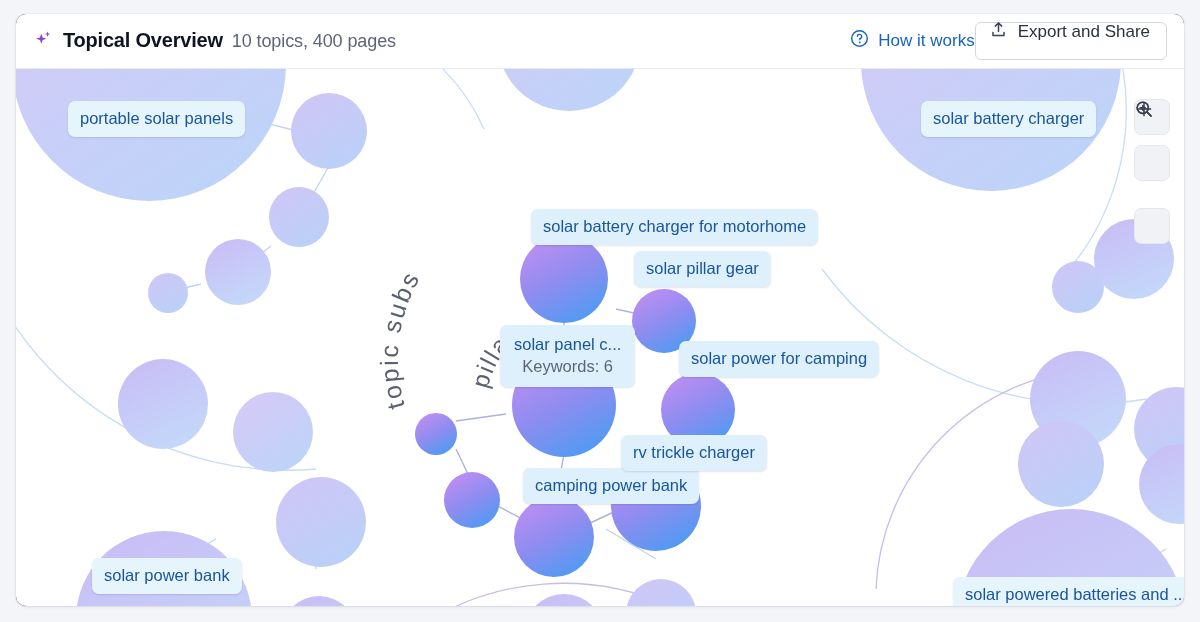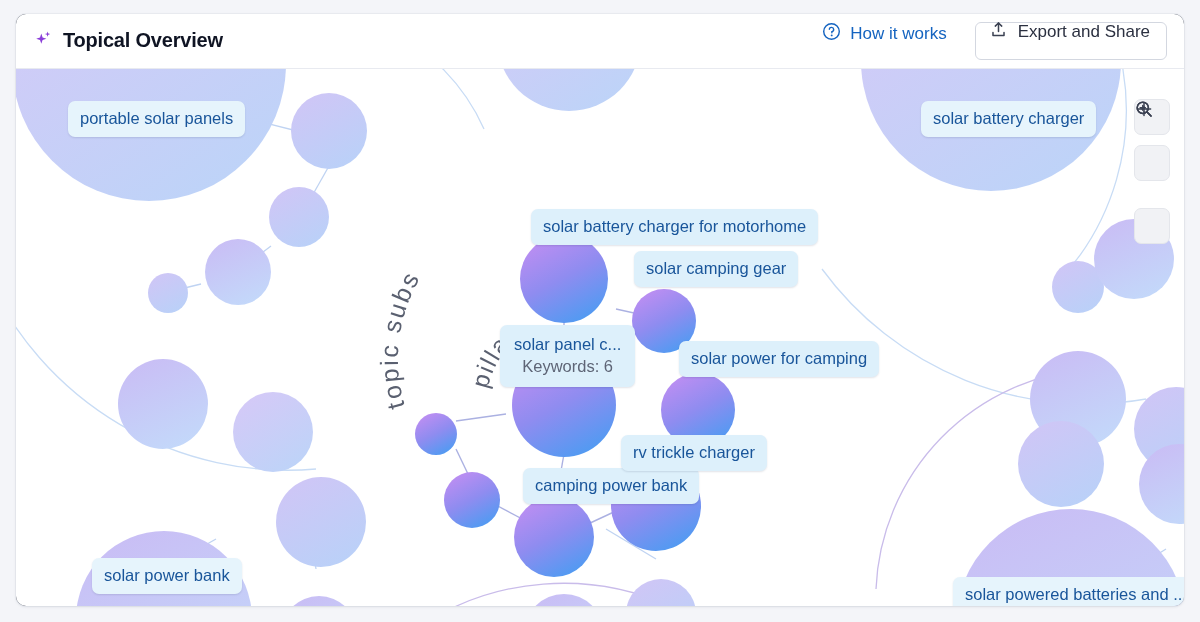--- a/index.html
+++ b/index.html
@@ -30,21 +30,21 @@
     padding: 0 17px 0 18px;
     z-index: 40;
   }
   .hdr-left { display: flex; align-items: baseline; gap: 9px; }
   .sparkle-icon { align-self: center; display:block; }
   .page-title {
     font-size: 20px; font-weight: bold; color: #0f1423;
     letter-spacing: -.2px;
   }
   .page-subtitle { font-size: 18px; color: #5e6576; letter-spacing: -.1px; }
-  .hdr-right { margin-left: auto; display: flex; align-items: flex-start; gap: 28px; }
+  .hdr-right { margin-left: auto; display: flex; align-items: center; gap: 0; }
   .how-it-works {
     display: flex; align-items: center; gap: 9px;
     color: #1564c0; font-size: 17px; cursor: pointer;
   }
   .export-btn {
     display: flex; align-items: center; gap: 10px;
     height: 38px; padding: 0 16px 18px 13px;
     border: 1px solid #d3d7e0; border-radius: 6px;
     background: #fff; color: #2b3040; font-size: 17px;
     cursor: pointer;
@@ -100,20 +100,21 @@
 
   <div class="header">
     <div class="hdr-left">
       <span class="sparkle-icon">
         <svg width="20" height="20" viewBox="0 0 20 20">
           <path d="M7.3 4.6 L8.6 8.4 L12.4 9.7 L8.6 11 L7.3 14.8 L6 11 L2.2 9.7 L6 8.4 Z" fill="#8b3fd9"></path>
           <path d="M13.6 2.4 L14.3 4.4 L16.3 5.1 L14.3 5.8 L13.6 7.8 L12.9 5.8 L10.9 5.1 L12.9 4.4 Z" fill="#8b3fd9"></path>
         </svg>
       </span>
       <span class="page-title">Topical Overview</span>
+      <span class="page-subtitle">10 topics, 400 pages</span>
     </div>
 
     <div class="hdr-right">
       <div class="how-it-works">
         <span>
           <svg width="19" height="19" viewBox="0 0 20 20">
             <circle cx="10" cy="10" r="8.2" fill="none" stroke="#1564c0" stroke-width="1.5"></circle>
             <path d="M7.7 7.6 a2.3 2.3 0 1 1 2.7 2.6 v1.2" fill="none" stroke="#1564c0" stroke-width="1.5" stroke-linecap="round"></path>
             <circle cx="10.2" cy="14.1" r="1.02" fill="#1564c0"></circle>
           </svg>
@@ -254,21 +255,21 @@
     <div class="lbl pale" style="left:52px; top:32px;padding-left:12px;">portable solar panels</div>
 
     <div class="lbl pale" style="left:905px; top:32px;">solar battery charger</div>
 
     <div class="lbl pale" style="left:76px; top:489px;">solar power bank</div>
 
     <div class="lbl pale" style="left:937px; top:508px;">solar powered batteries and ...</div>
 
     <div class="lbl" style="left:515px; top:140px; z-index:12;">solar battery charger for motorhome</div>
 
-    <div class="lbl" style="left:618px; top:182px; z-index:11;">solar camping gear</div>
+    <div class="lbl" style="left:618px; top:182px; z-index:11;">solar pillar gear</div>
 
     <div class="lbl" style="left:653px; top:272px; z-index:11;margin-left:10px;">solar power for camping</div>
 
     <div class="lbl" style="left:605px; top:366px; z-index:14;">rv trickle charger</div>
 
     <div class="lbl" style="left:507px; top:399px; z-index:13;">camping power bank</div>
 
     <div class="lbl pillar" style="left:484px; top:256px; z-index:15;">
       <span>solar panel c...</span>
       <span class="kw">Keywords: 6</span>

